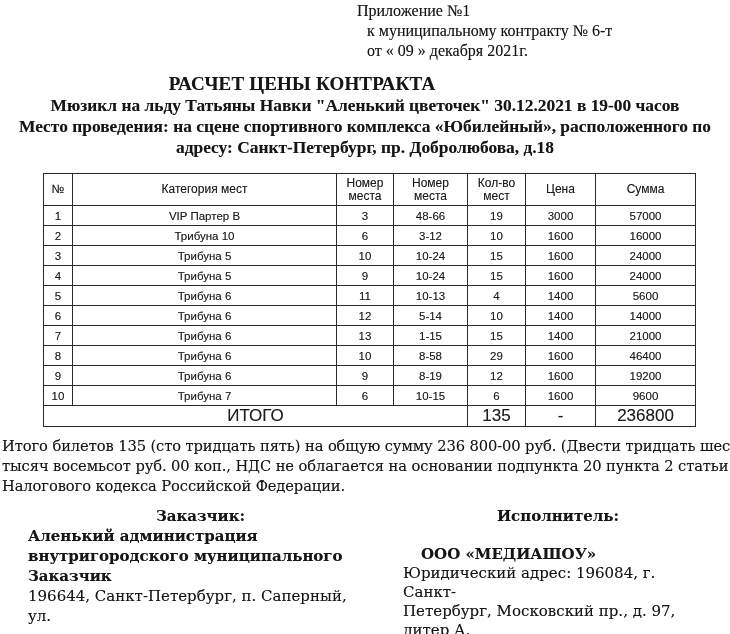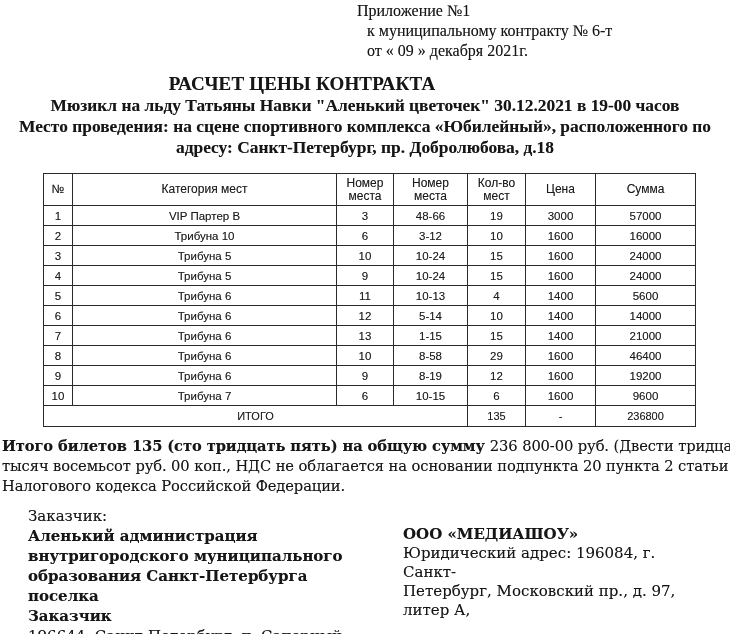--- a/index.html
+++ b/index.html
@@ -47,42 +47,42 @@
   }
   table.price th, table.price td {
     border:1.5px solid #2a2a2a;
     text-align:center; vertical-align:middle;
     padding:0; overflow:hidden;
   }
   table.price thead th {
     height:31px; font-size:12px; font-weight:400; line-height:13px;
   }
   table.price tbody td { height:19px; font-size:11.5px; }
-  table.price tr.total td { height:20px; font-size:11px; }
+  table.price tr.total td { height:20px; font-size:17px; }
 
   
   .summary {
     position:absolute; left:2px; top:436px; width:726px;
     font-size:14.7px; line-height:20px;
     letter-spacing:-0.1px;
   }
   .summary .line { white-space:nowrap; }
-  .summary .b { font-weight:700; }
+  .summary .b { font-weight:400; }
 
   
   .customer {
     position:absolute; left:28px; top:506px; width:345px;
     font-size:15px; line-height:20px;
   }
   .contractor {
     position:absolute; left:403px; top:506px; width:310px;
     font-size:15px; line-height:19px;
   }
-  .col-heading { font-weight:400; line-height:20px; }
-  .contractor .org-name { margin-top:19px; font-weight:700; }
+  .col-heading { text-align:center; font-weight:700; line-height:20px; }
+  .contractor .org-name { margin-top:19px; font-weight:700;margin-left:18px; }
   .bold-line { font-weight:700; }
   .addr-line { font-weight:400; }
 </style>
 </head>
 <body>
 
 <div class="page">
 
   <div class="appendix serif-top">
     <div>Приложение №1</div>
@@ -222,26 +222,26 @@
   <div class="summary serif-doc">
     <div class="line"><span class="b">Итого билетов 135 (сто тридцать пять) на общую сумму </span><span>236 800-00 руб. (Двести тридцать шесть</span></div>
     <div class="line">тысяч восемьсот руб. 00 коп., НДС не облагается на основании подпункта 20 пункта 2 статьи 149</div>
     <div class="line">Налогового кодекса Российской Федерации.</div>
   </div>
 
   <div class="customer serif-doc">
     <div class="col-heading">Заказчик:</div>
     <div class="bold-line">Аленький администрация</div>
     <div class="bold-line">внутригородского муниципального</div>
-    <div class="bold-line">образования Санкт-Петербурга поселка</div>
     <div class="bold-line">Заказчик</div>
     <div class="addr-line">196644, Санкт-Петербург, п. Саперный, ул.</div>
 
   </div>
 
   <div class="contractor serif-doc">
+    <div class="col-heading">Исполнитель:</div>
     <div class="org-name">ООО «МЕДИАШОУ»</div>
     <div class="addr-line">Юридический адрес: 196084, г. Санкт-</div>
     <div class="addr-line">Петербург, Московский пр., д. 97, литер А,</div>
 
   </div>
 
 </div>
 
 </body></html>

